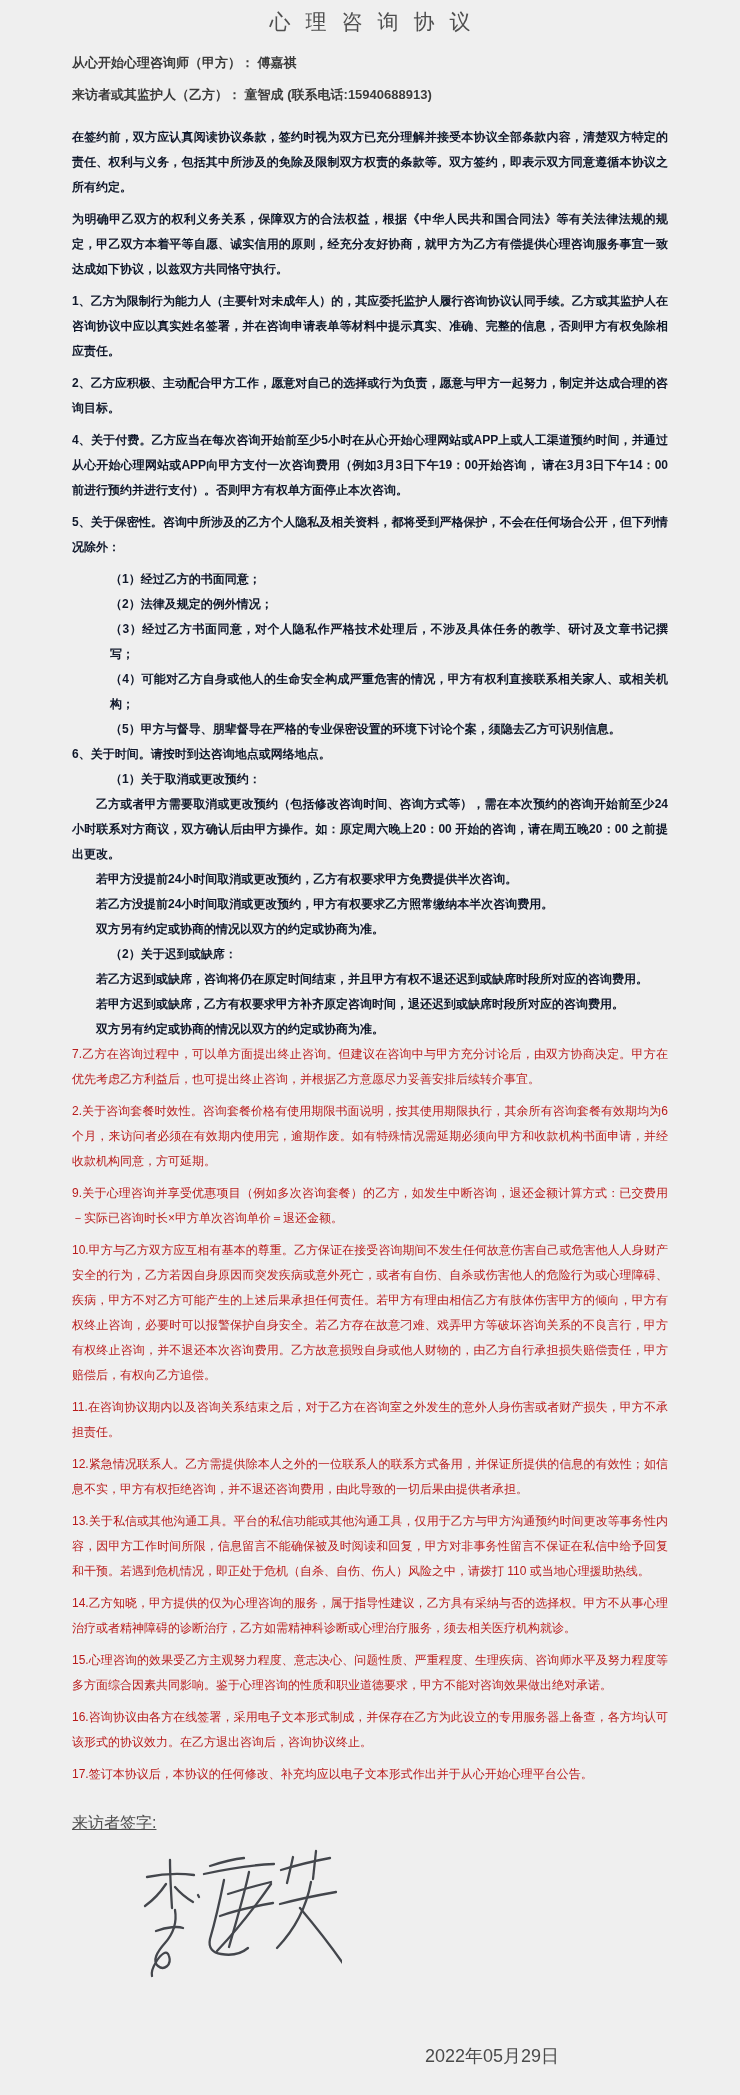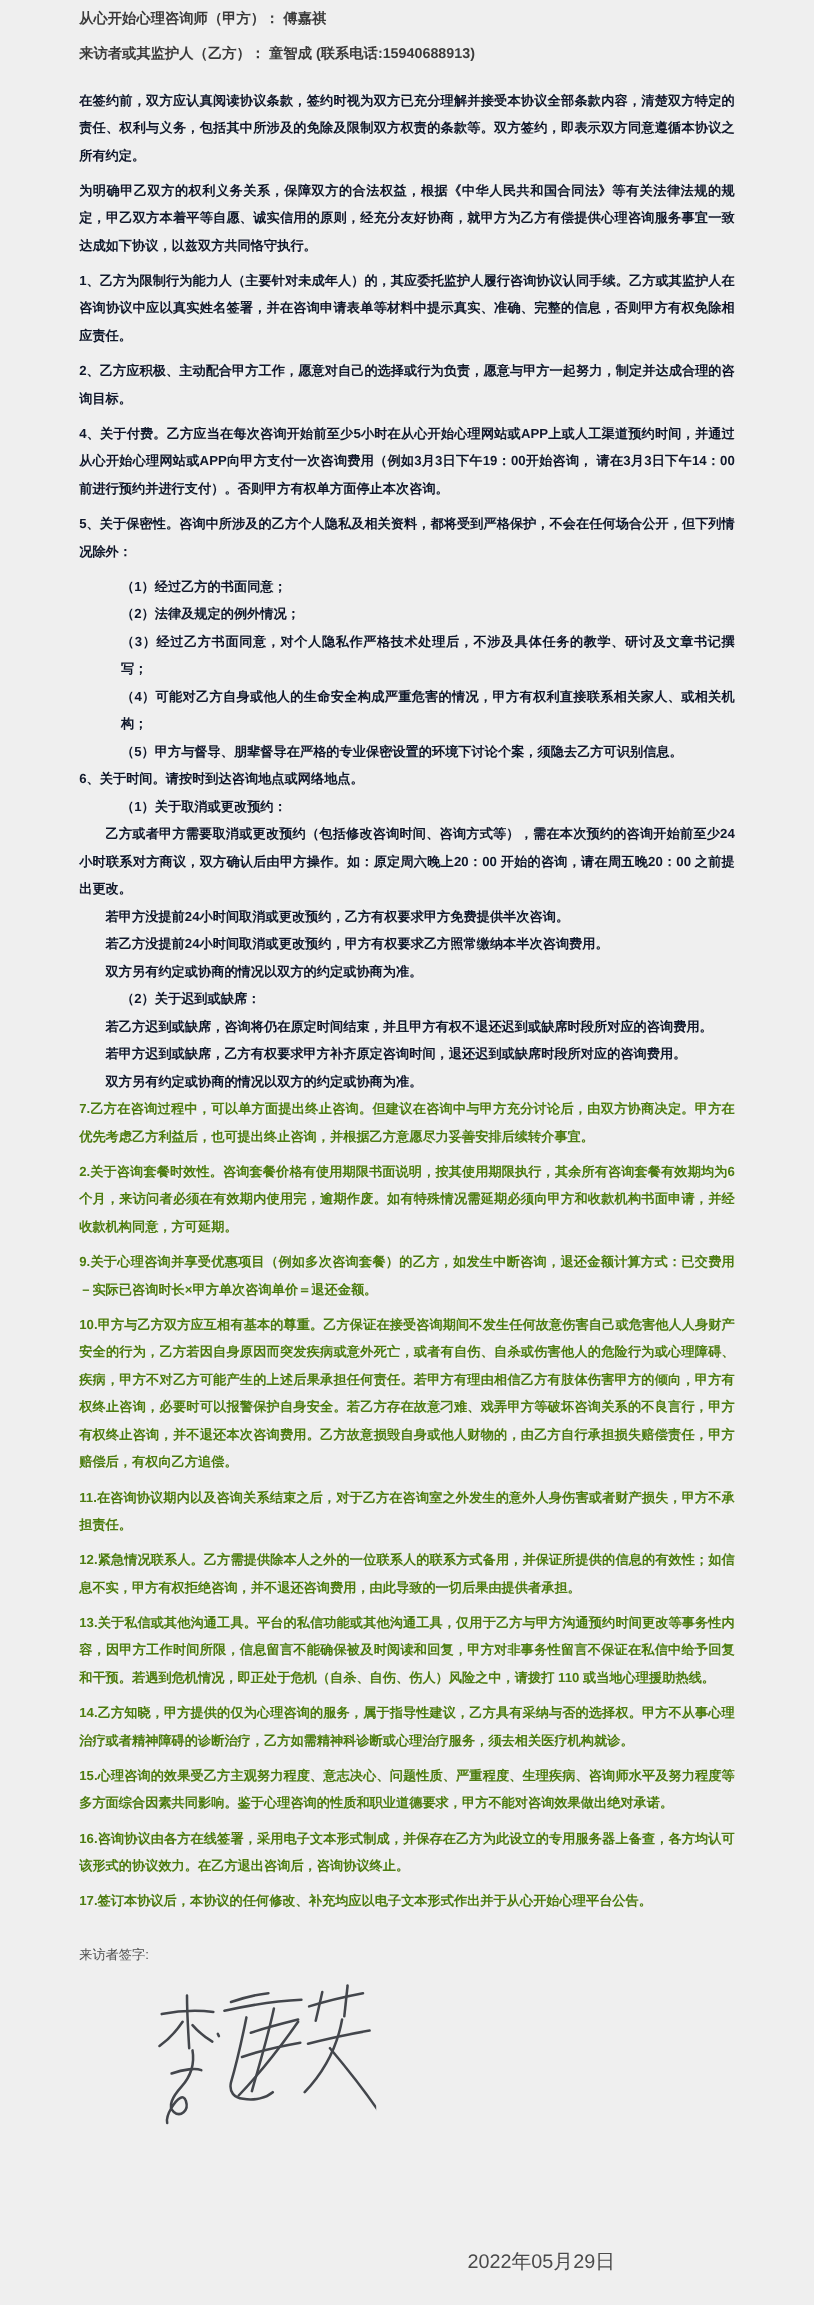--- a/index.html
+++ b/index.html
@@ -11,40 +11,41 @@
   }
   .page{padding:8px 72px 0;box-sizing:border-box;}
   .doc-title{
     text-align:center;font-size:21px;font-weight:400;color:#4e4e4e;
     letter-spacing:15px;text-indent:15px;line-height:28px;margin:0 0 18px;
   }
   .party-line{font-size:13px;font-weight:bold;color:#3b3b3b;line-height:18px;margin:0 0 14px;}
   .party-line.last{margin-bottom:21px;}
   p.cl{font-size:12px;line-height:25px;margin:0 0 7px;text-align:justify;}
   .b{font-weight:bold;color:#0f172a;}
-  .n{font-weight:700;color:#4d7c0f;}
+  .n{font-weight:400;color:#b91c1c;}
   .no-gap{margin-bottom:0;}
   .lst{padding-left:38px;}
   .lst p{margin:0;}
   .sec6 p{margin:0;}
   .ind{text-indent:2em;}
   .ind-lg{padding-left:38px;}
   .gap-after{margin-bottom:7px;}
-  .sig-label{font-size:12px;color:#4f4f4f;font-weight:400;line-height:18px;margin:27px 0 0;}
+  .sig-label{font-size:16px;color:#4f4f4f;font-weight:400;line-height:18px;margin:27px 0 0;text-decoration:underline;}
   .sig-draw{display:block;margin:12px 0 0 58px;}
   .doc-date{
     position:absolute;left:425px;top:2048px;
     font-size:18px;color:#4a4a4a;line-height:16px;
   }
 </style>
 </head>
 <body>
 
 <div class="page">
 
+  <h1 class="doc-title">心理咨询协议</h1>
 
   <div class="party-line">从心开始心理咨询师（甲方）： 傅嘉祺</div>
   <div class="party-line last">来访者或其监护人（乙方）： 童智成 (联系电话:15940688913)</div>
 
   <p class="cl b">在签约前，双方应认真阅读协议条款，签约时视为双方已充分理解并接受本协议全部条款内容，清楚双方特定的责任、权利与义务，包括其中所涉及的免除及限制双方权责的条款等。双方签约，即表示双方同意遵循本协议之所有约定。</p>
   <p class="cl b">为明确甲乙双方的权利义务关系，保障双方的合法权益，根据《中华人民共和国合同法》等有关法律法规的规定，甲乙双方本着平等自愿、诚实信用的原则，经充分友好协商，就甲方为乙方有偿提供心理咨询服务事宜一致达成如下协议，以兹双方共同恪守执行。</p>
 
   <p class="cl b">1、乙方为限制行为能力人（主要针对未成年人）的，其应委托监护人履行咨询协议认同手续。乙方或其监护人在咨询协议中应以真实姓名签署，并在咨询申请表单等材料中提示真实、准确、完整的信息，否则甲方有权免除相应责任。</p>
   <p class="cl b">2、乙方应积极、主动配合甲方工作，愿意对自己的选择或行为负责，愿意与甲方一起努力，制定并达成合理的咨询目标。</p>
   <p class="cl b">4、关于付费。乙方应当在每次咨询开始前至少5小时在从心开始心理网站或APP上或人工渠道预约时间，并通过从心开始心理网站或APP向甲方支付一次咨询费用（例如3月3日下午19：00开始咨询， 请在3月3日下午14：00前进行预约并进行支付）。否则甲方有权单方面停止本次咨询。</p>

